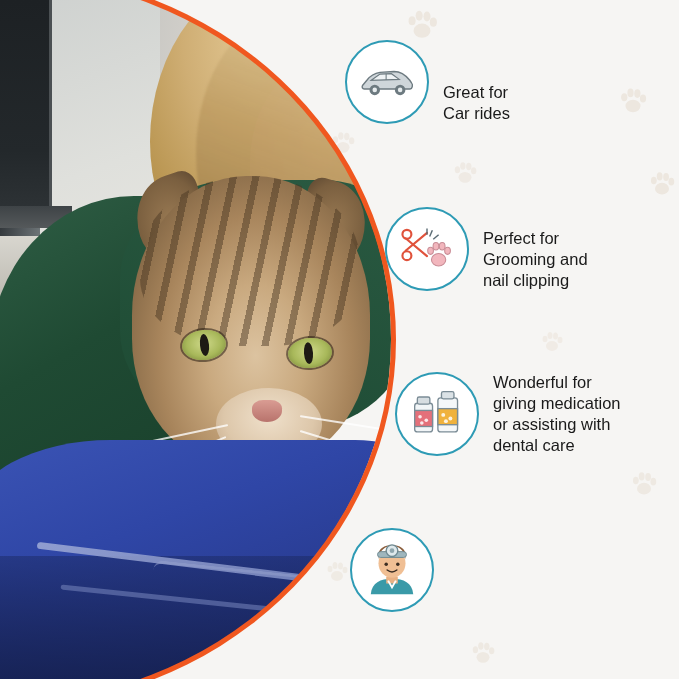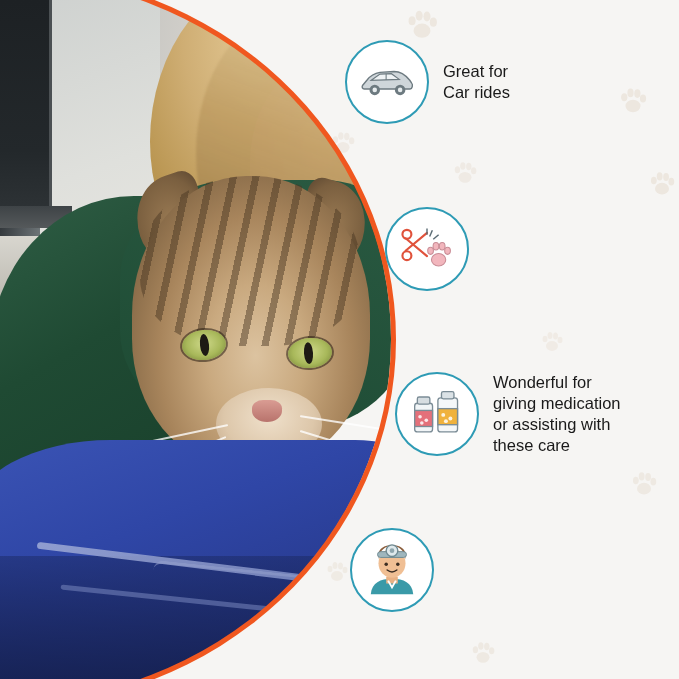--- a/index.html
+++ b/index.html
@@ -213,21 +213,21 @@
   
   #features {
     position: absolute;
     left: 330px; top: 0;
     width: 349px; height: 679px;
     z-index: 5;
   }
   .feature {
     position: absolute;
     display: flex;
-    align-items: center;
+    align-items: flex-end;
     gap: 14px;
   }
   .badge {
     flex: 0 0 auto;
     width: 84px; height: 84px;
     border-radius: 50%;
     border: 2px solid #2e9bb5;
     background: #ffffff;
     display: flex;
     align-items: center;
@@ -415,20 +415,23 @@
           </g>
           <g fill="#f2b6bd" stroke="#c98d96" stroke-width="1.2">
             <ellipse cx="43" cy="40" rx="8" ry="7"></ellipse>
             <ellipse cx="34" cy="30" rx="3.2" ry="4"></ellipse>
             <ellipse cx="40" cy="25" rx="3.2" ry="4.2"></ellipse>
             <ellipse cx="47" cy="25" rx="3.2" ry="4.2"></ellipse>
             <ellipse cx="53" cy="30" rx="3.2" ry="4"></ellipse>
           </g>
         </svg>
       </div>
+      <div class="ftext">Perfect for
+Grooming and
+nail clipping</div>
     </div>
 
     <div class="feature" id="f3">
       <div class="badge">
         <svg width="56" height="50" viewBox="0 0 62 56">
           <g stroke="#7b8c96" stroke-width="1.5">
             <rect x="6" y="16" width="20" height="32" rx="3" fill="#f1f5f7"></rect>
             <rect x="6" y="24" width="20" height="18" fill="#e4707a"></rect>
             <rect x="9" y="9" width="14" height="8" rx="2" fill="#d6dde1"></rect>
             <rect x="32" y="10" width="22" height="38" rx="3" fill="#f4f7f9"></rect>
@@ -441,21 +444,21 @@
             <circle cx="14" cy="38" r="2"></circle>
             <circle cx="38" cy="29" r="2.2"></circle>
               <circle cx="46" cy="33" r="2.2"></circle>
             <circle cx="41" cy="36" r="2.2"></circle>
           </g>
         </svg>
       </div>
       <div class="ftext">Wonderful for
 giving medication
 or assisting with
-these care</div>
+dental care</div>
     </div>
 
     <div class="feature" id="f4">
       <div class="badge">
         <svg width="58" height="56" viewBox="0 0 60 58">
           <path d="M8 54 C9 42 18 38 30 38 C42 38 51 42 52 54 Z" fill="#3a9aa8"></path>
           <path d="M24 36 h12 v7 h-12 z" fill="#e8b184"></path>
           <ellipse cx="30" cy="22" rx="14" ry="15" fill="#f0bf94"></ellipse>
           <path d="M16 18 C17 8 24 4 30 4 C36 4 43 8 44 18 L44 13 C44 7 38 3 30 3 C22 3 16 7 16 13 Z" fill="#8b5e3c"></path>
           <rect x="15" y="10" width="30" height="6" rx="3" fill="#9fb6bd" stroke="#6f8a92" stroke-width="1"></rect>

